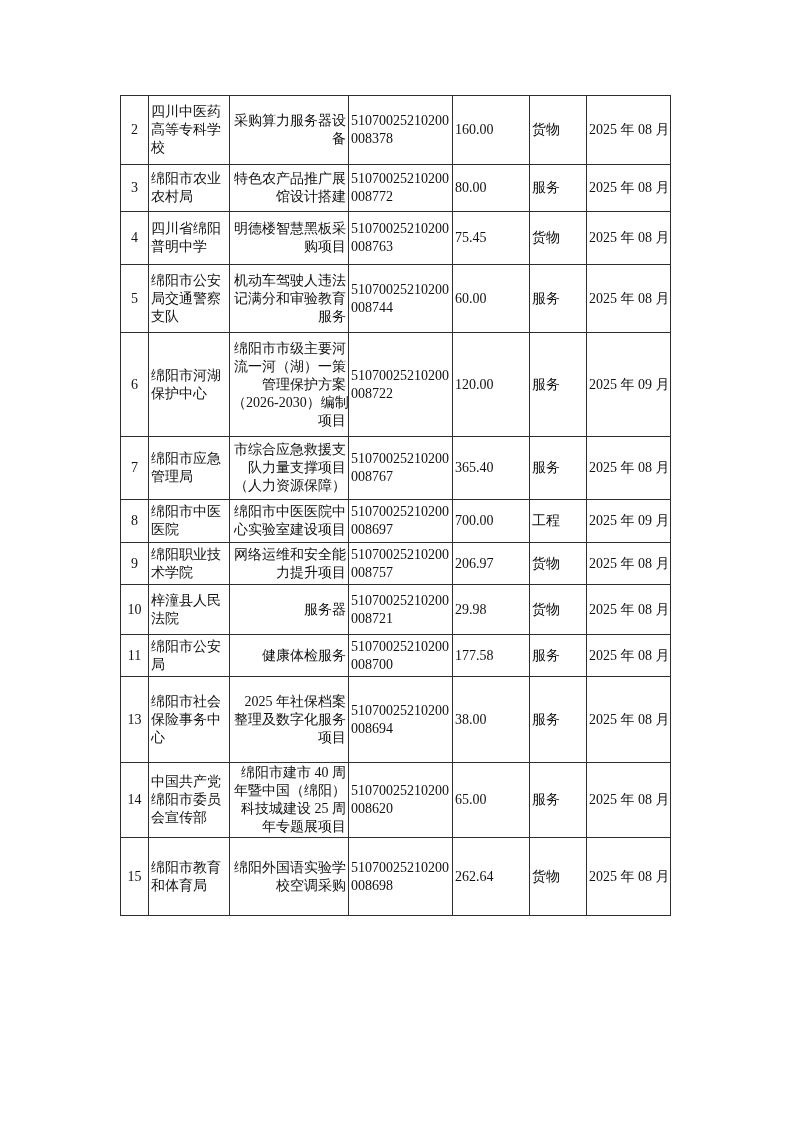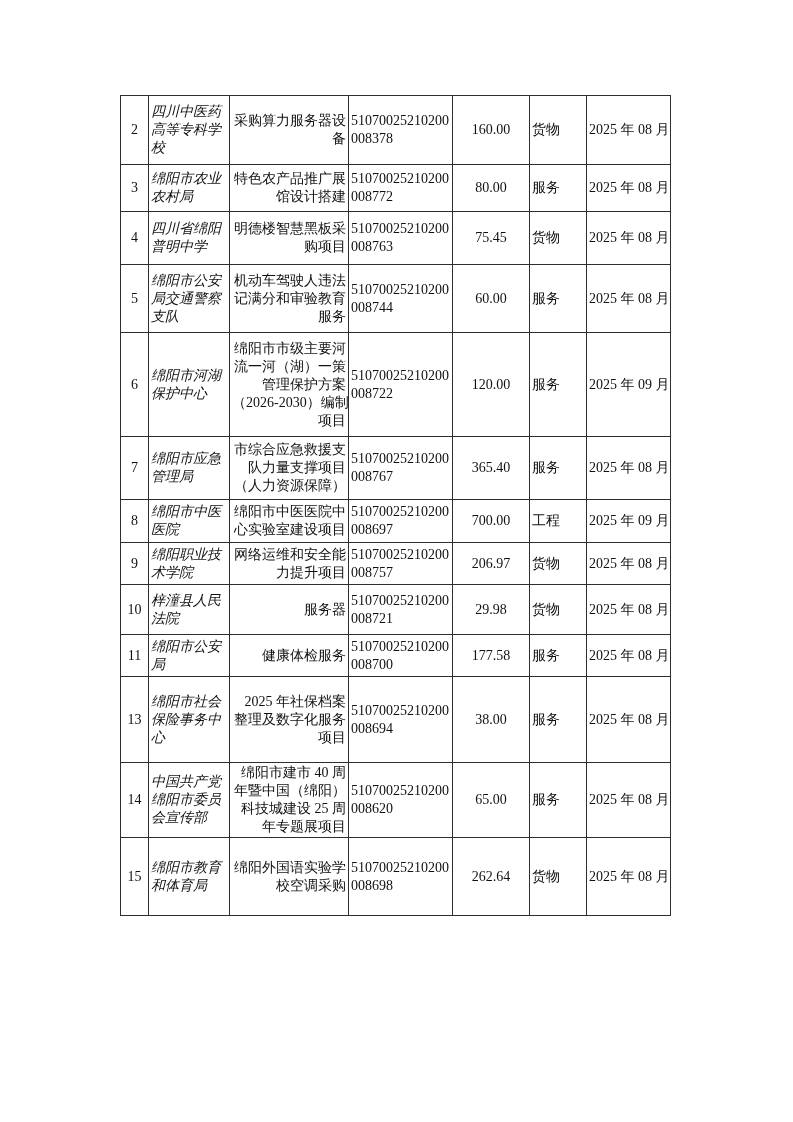--- a/index.html
+++ b/index.html
@@ -26,24 +26,24 @@
   }
   table.proc-table td {
     border: 1px solid #2e2e2e;
     vertical-align: middle;
     font-size: 14px;
     line-height: 18px;
     padding: 1px 2px;
     overflow: hidden;
   }
   td.c-no   { text-align: center; }
-  td.c-org  { text-align: left;  white-space: pre; font-style: italic; }
+  td.c-org  { text-align: left;  white-space: pre; }
   td.c-proj { text-align: right;  white-space: pre; }
   td.c-code { text-align: left; white-space: pre; }
-  td.c-amt  { text-align: center; font-family: Liberation Serif, serif; }
+  td.c-amt  { text-align: left; font-family: Liberation Serif, serif; }
   td.c-type { }
   td.c-date { text-align: left; white-space: nowrap; font-size: 13.5px; padding: 1px 0; }
 
   
   #table-body tr:nth-child(1)  { height: 69px; }
   #table-body tr:nth-child(2)  { height: 47px; }
   #table-body tr:nth-child(3)  { height: 53px; }
   #table-body tr:nth-child(4)  { height: 68px; }
   #table-body tr:nth-child(5)  { height: 104px; }
   #table-body tr:nth-child(6)  { height: 63px; }

